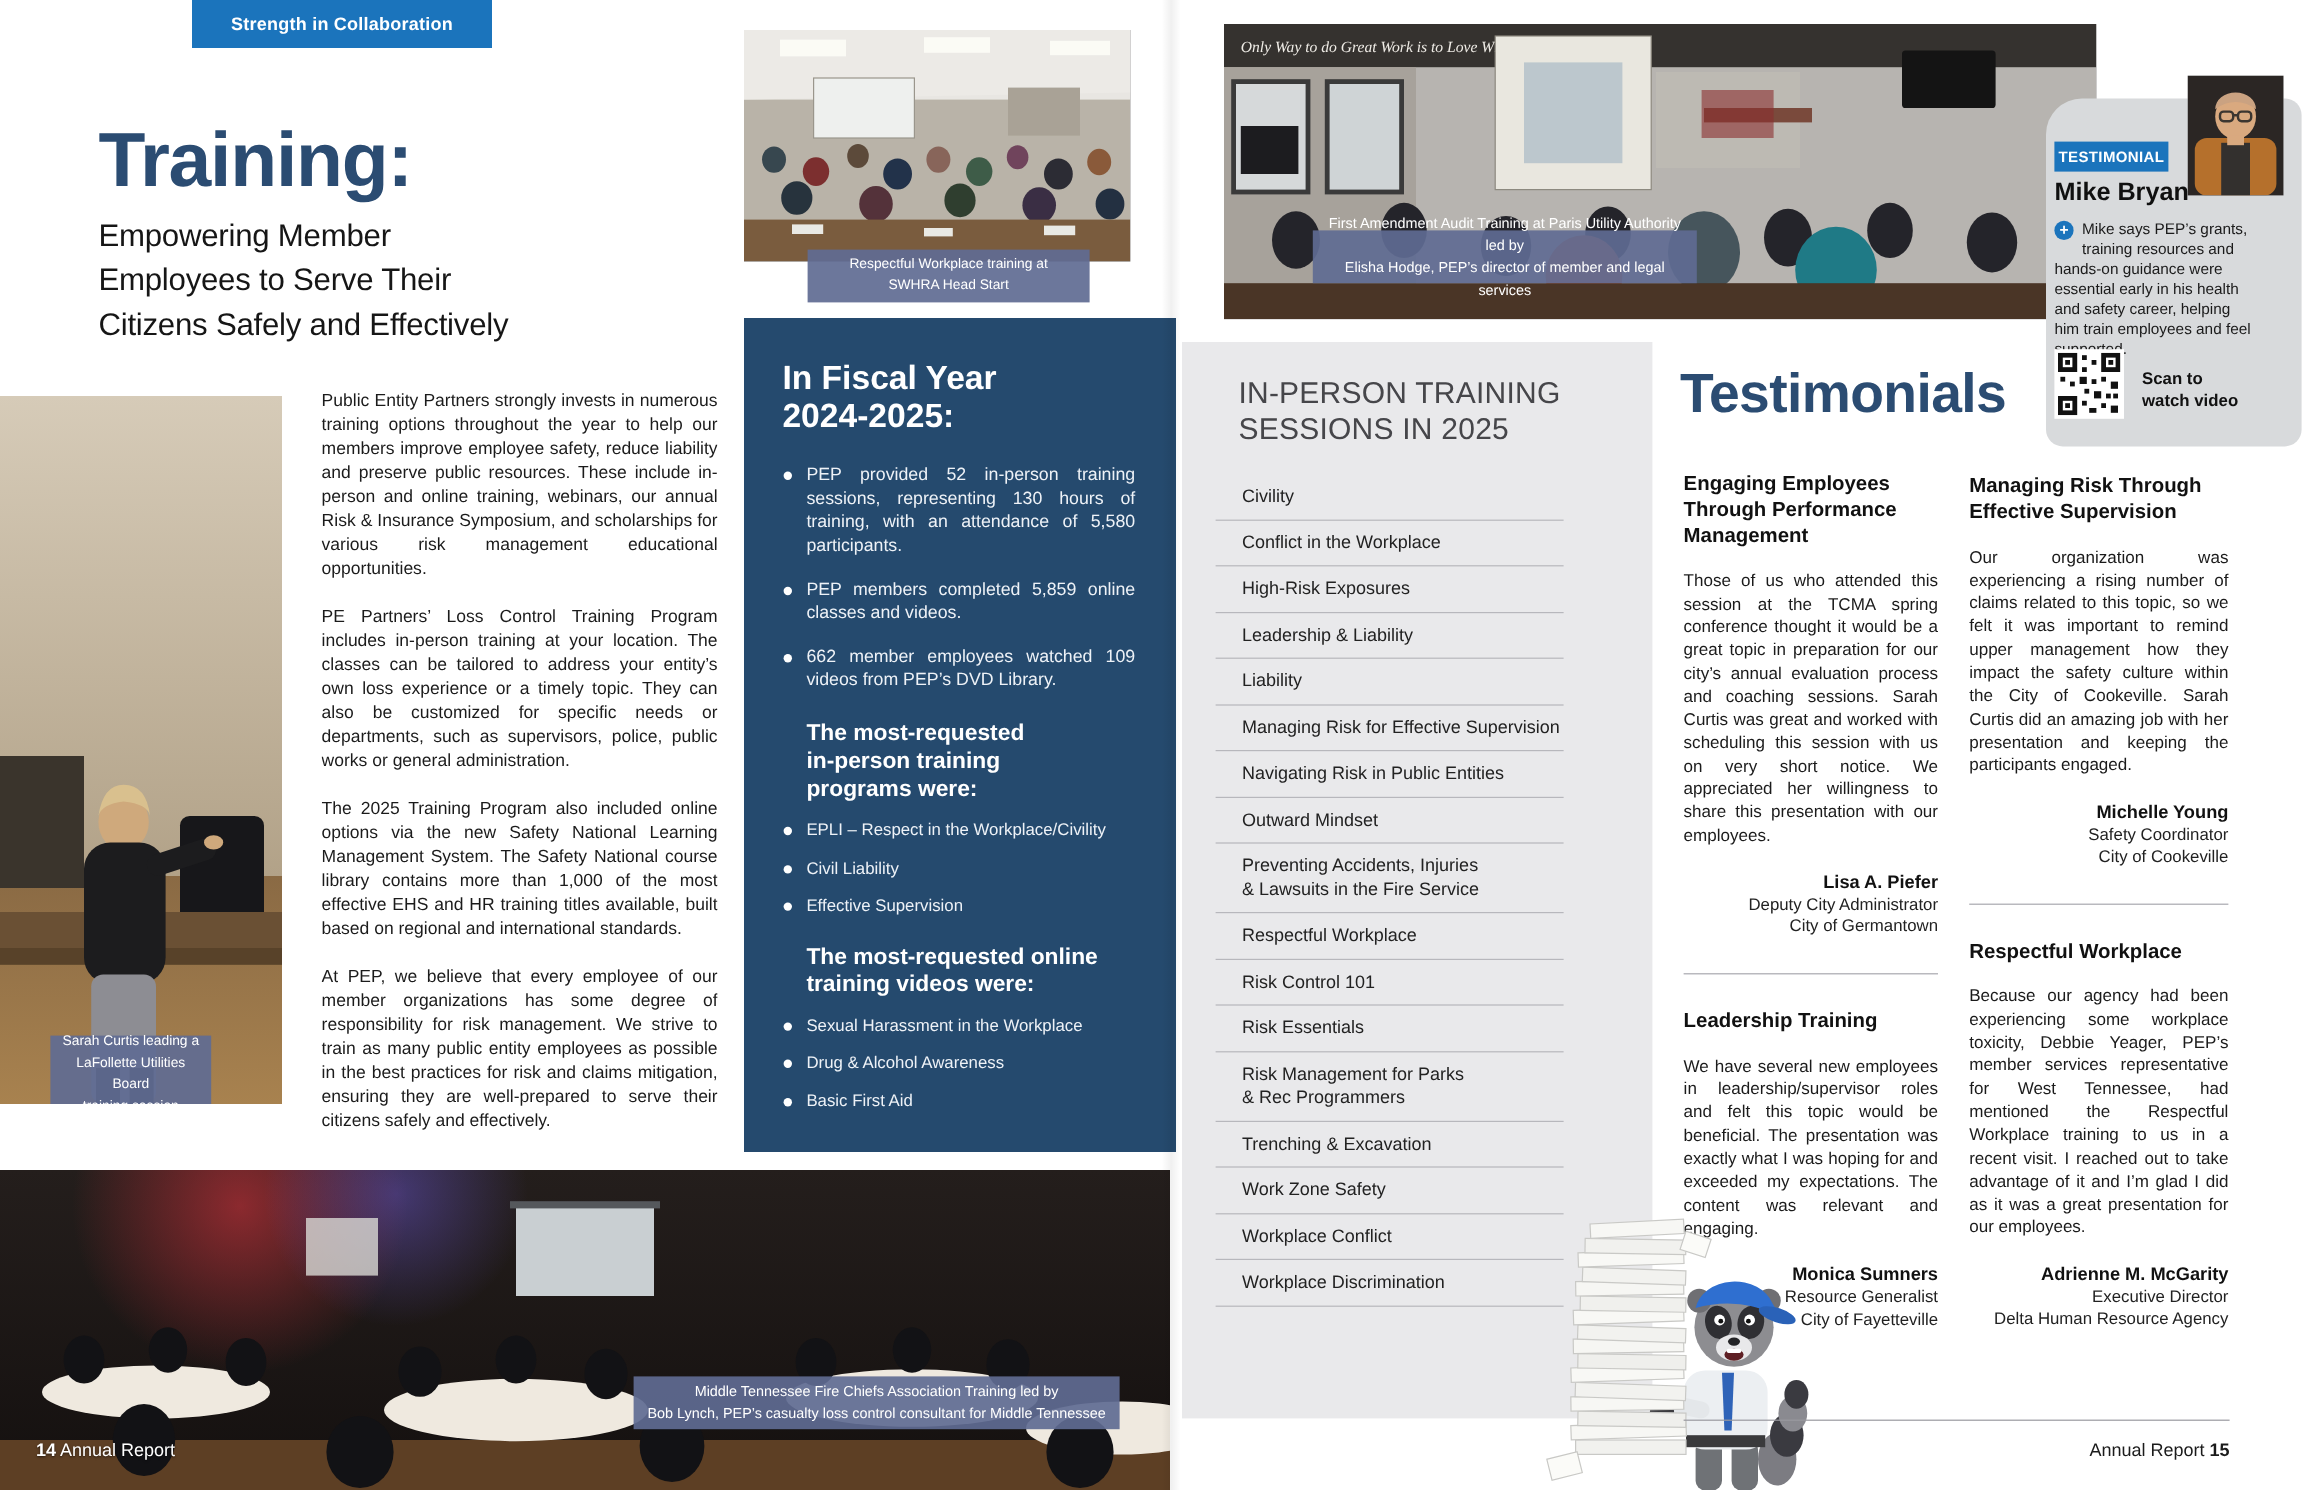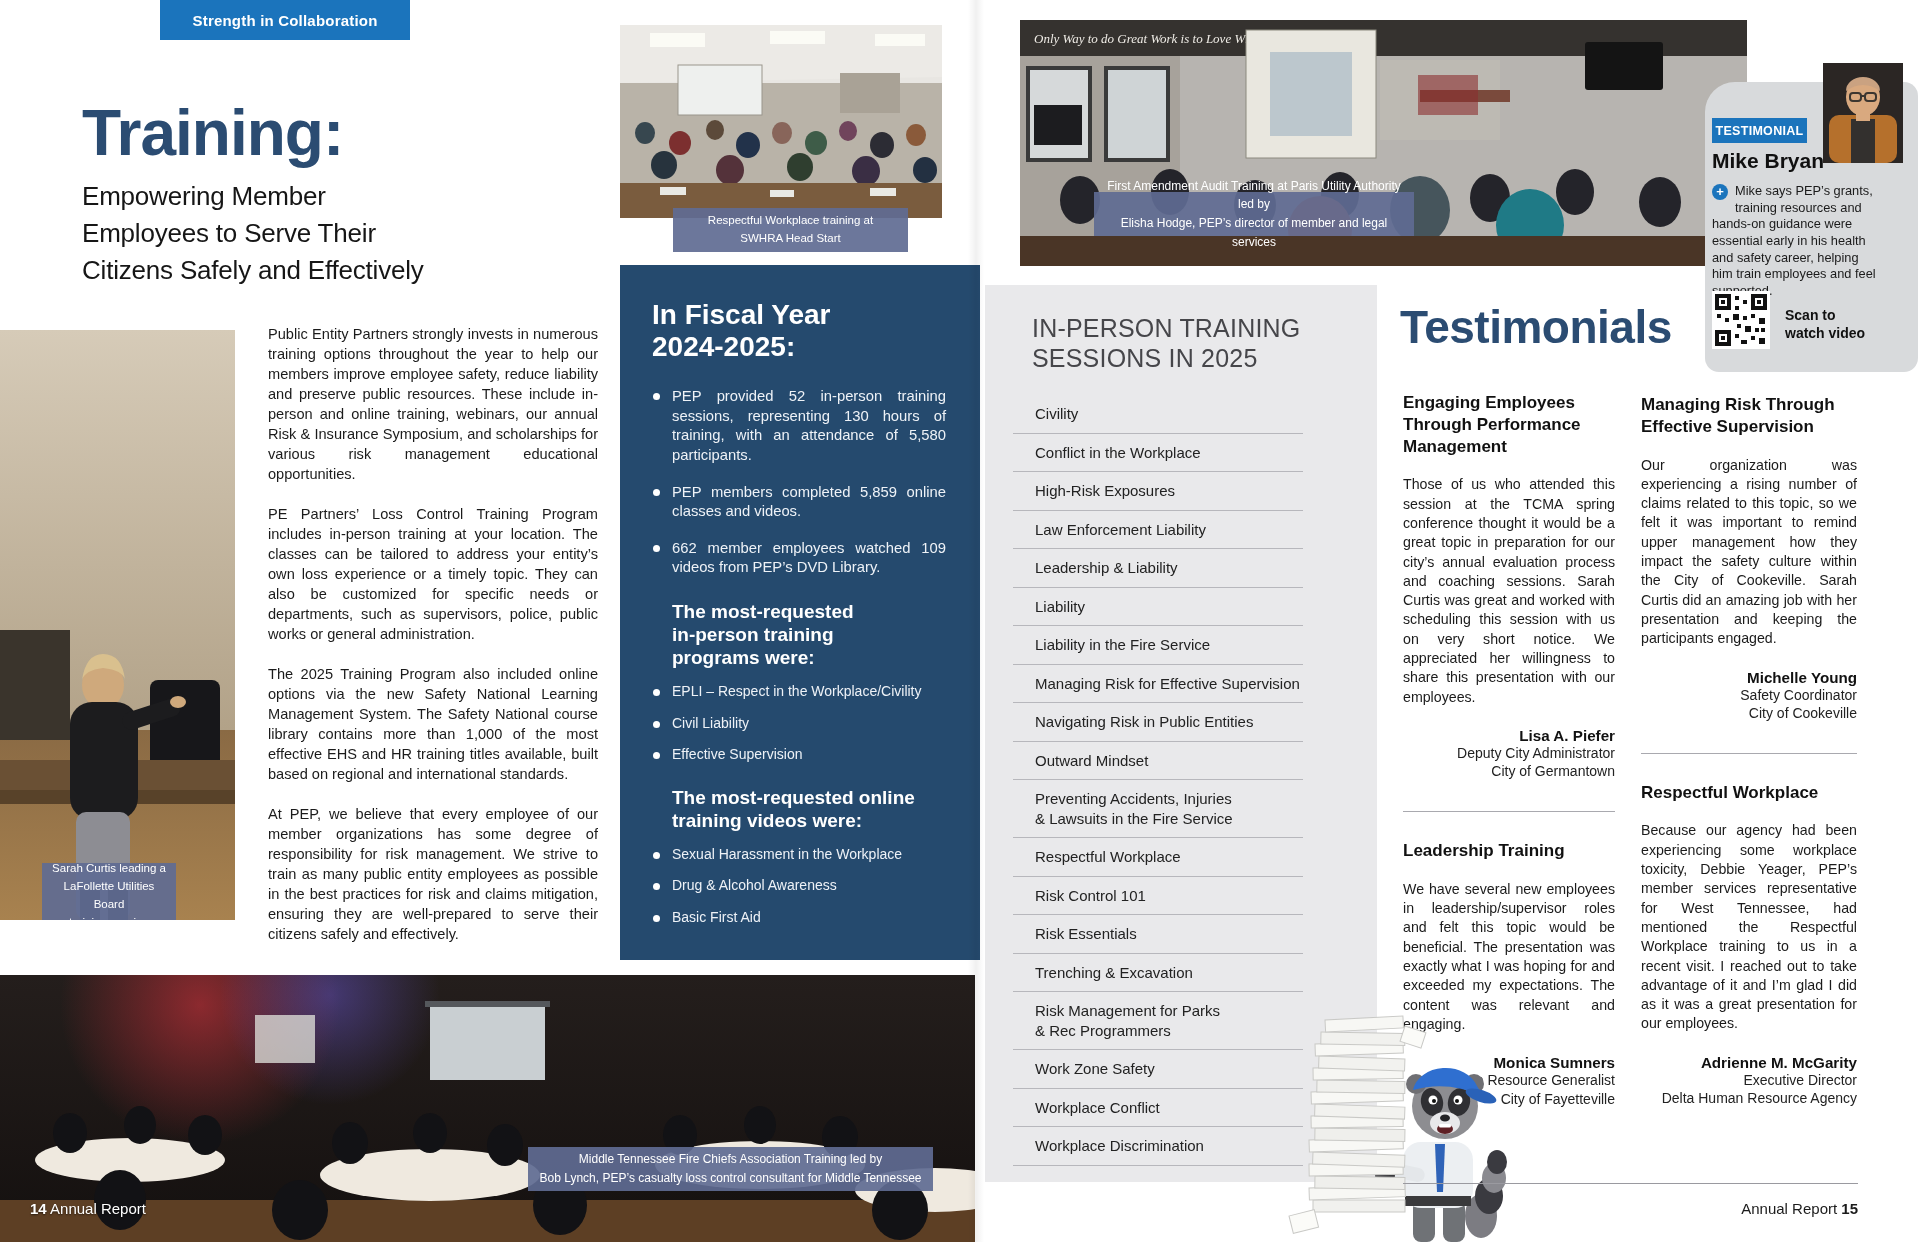--- a/index.html
+++ b/index.html
@@ -348,35 +348,33 @@
 <div class="abs caption-box preline" style="left:1070px;top:192px;width:320px;height:44px;font-size:12px;margin-left:24px;">First Amendment Audit Training at Paris Utility Authority led by
 Elisha Hodge, PEP’s director of member and legal services</div>
 
 <div class="abs sessions-panel">
   <div class="sessions-heading preline">IN-PERSON TRAINING
 SESSIONS IN 2025</div>
   <div class="sessions-list">
     <div class="session-item">Civility</div>
     <div class="session-item">Conflict in the Workplace</div>
     <div class="session-item">High-Risk Exposures</div>
-    <div class="session-item">Law Enforcement Liability</div>
     <div class="session-item">Leadership &amp; Liability</div>
     <div class="session-item">Liability</div>
-    <div class="session-item">Liability in the Fire Service</div>
     <div class="session-item">Managing Risk for Effective Supervision</div>
     <div class="session-item">Navigating Risk in Public Entities</div>
     <div class="session-item">Outward Mindset</div>
     <div class="session-item preline">Preventing Accidents, Injuries
 &amp; Lawsuits in the Fire Service</div>
     <div class="session-item">Respectful Workplace</div>
     <div class="session-item">Risk Control 101</div>
     <div class="session-item">Risk Essentials</div>
-    <div class="session-item">Trenching &amp; Excavation</div>
     <div class="session-item preline">Risk Management for Parks
 &amp; Rec Programmers</div>
+    <div class="session-item">Trenching &amp; Excavation</div>
     <div class="session-item">Work Zone Safety</div>
     <div class="session-item">Workplace Conflict</div>
     <div class="session-item">Workplace Discrimination</div>
   </div>
 </div>
 
 <div class="abs testimonials-heading">Testimonials</div>
 
 <div class="abs t-col t-col1">
   <div class="t-title preline">Engaging Employees

